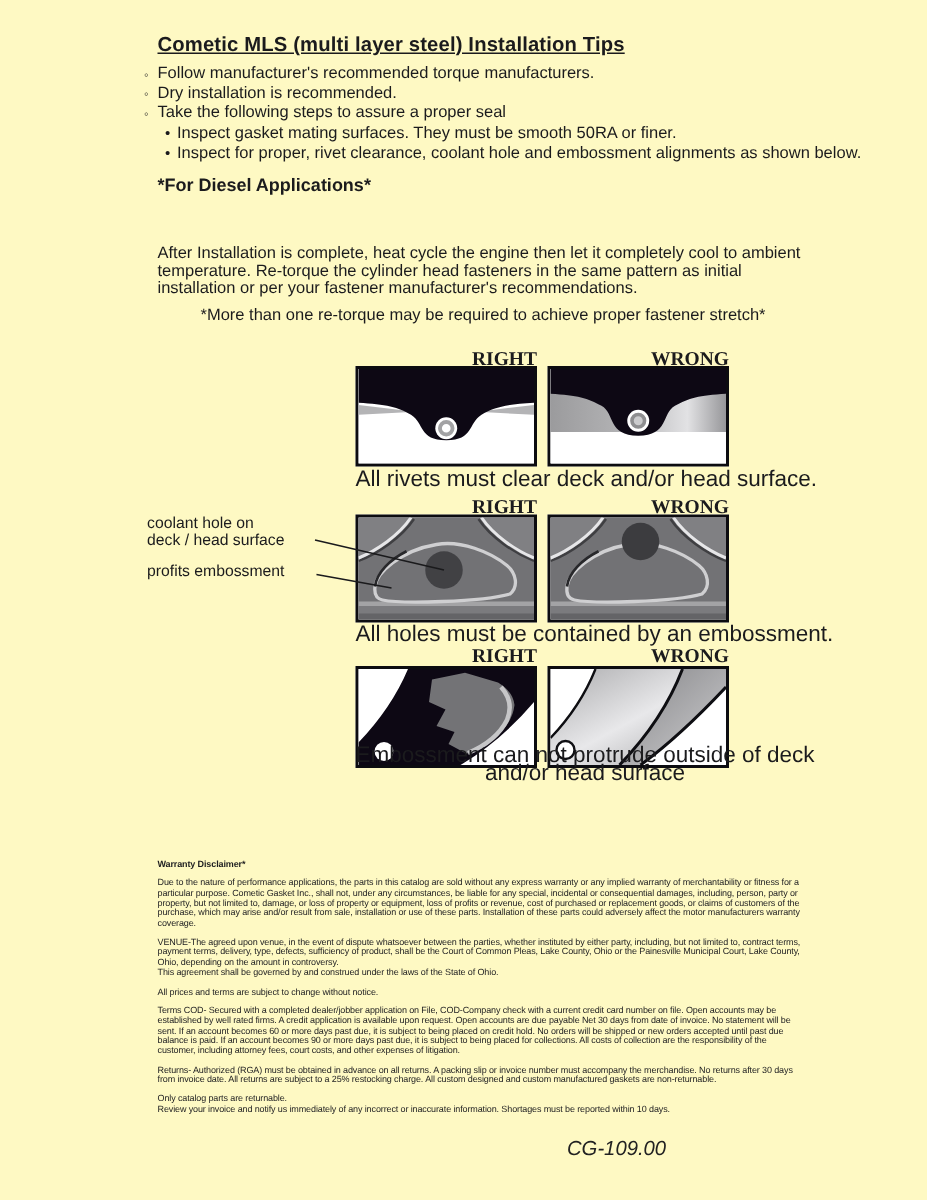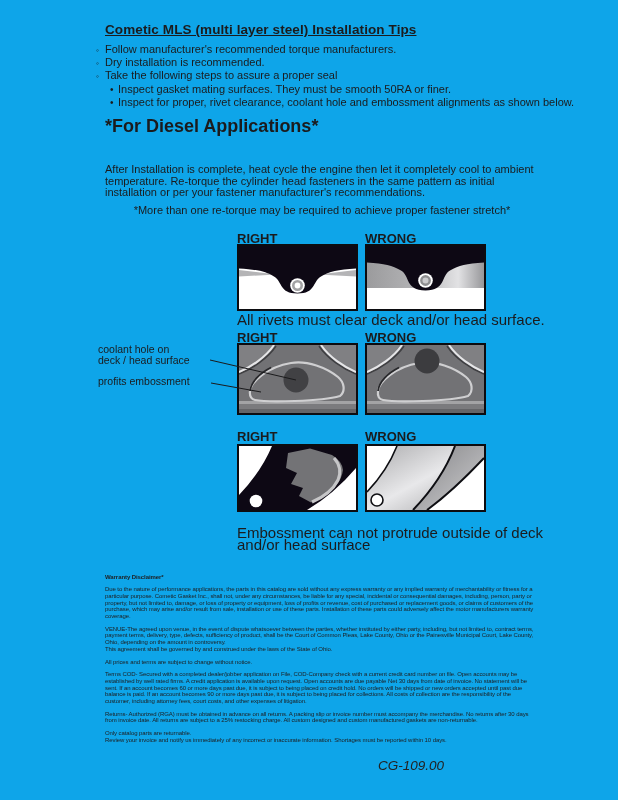--- a/index.html
+++ b/index.html
@@ -1,41 +1,41 @@
 <!DOCTYPE html>
 <html><head>
 <meta charset="utf-8">
 <style>
   html,body { margin:0; padding:0; background:#ffffff; }
   .page {
-    position:relative; width:618px; height:800px; background:#0ea5e9;
+    position:relative; width:618px; height:800px; background:#fef9c3;
     font-family:"Liberation Sans", sans-serif; color:#1b1b1d; overflow:hidden;
   }
   .title {
     position:absolute; left:105px; top:22px;
     font-size:13.5px; font-weight:bold; text-decoration:underline; letter-spacing:0.1px;
   }
   .bullets { position:absolute; left:96px; top:43px; font-size:11px; line-height:13.2px; }
   .b-line { display:flex; white-space:nowrap; }
   .b-sub { margin-left:14px; }
   .mk  { display:inline-block; width:9px; font-size:8.5px; transform:translateY(0.5px); }
   .mk2 { display:inline-block; width:8px; font-size:10px; }
-  .diesel-heading { position:absolute; left:105px; top:116px; font-size:18px; font-weight:bold; }
+  .diesel-heading { position:absolute; left:105px; top:116px; font-size:12px; font-weight:bold; }
   .para { position:absolute; left:105px; width:434px; font-size:11px; line-height:11.6px; }
   .p1 { top:133px; } .p2 { top:164px; } .p3 { top:205px;text-align:center; }
 
-  .dg-header { position:absolute; width:121px; text-align:left; font-weight:bold; font-size:13px; }
+  .dg-header { position:absolute; width:121px; text-align:right; font-weight:bold; font-size:13px;font-family:Liberation Serif, serif; }
   .hx1 { left:237px; } .hx2 { left:365px; }
   .hr1 { top:231px; } .hr2 { top:330px; } .hr3 { top:429px; }
   .panel { position:absolute; border:2px solid #0c0c10; background:#ffffff; line-height:0; }
   .px1 { left:237px; } .px2 { left:365px; }
   .pr1 { top:244px; } .pr2 { top:343px; } .pr3 { top:444px; }
   .panel svg { display:block; }
   .caption { position:absolute; left:237px; font-size:15px; line-height:11.5px; }
-  .c1 { top:314px; } .c2 { top:417px; } .c3 { top:527px; }
+  .c1 { top:314px; } .c2 { top:417px; } .c3 { top:498px;text-align:center; }
   .dg-label { position:absolute; left:98px; width:112px; text-align:left; font-size:10.5px; line-height:10.8px; }
   .lab1 { top:344px; } .lab2 { top:376px; }
   .leader { position:absolute; left:205px; top:352px; z-index:5; pointer-events:none; }
 
   .disclaimer {
     position:absolute; left:105px; top:574px; width:432px;
     font-size:6px; line-height:6.7px; letter-spacing:-0.08px; color:#1e1e20;
   }
   .disclaimer .d-head { font-weight:bold; margin:0 0 5.5px 0; }
   .disclaimer p { margin:0 0 6px 0; }
@@ -150,20 +150,21 @@
       <path d="M37,1 C29,13 13,24 0,29" stroke="#3f3f42" stroke-width="1.6" fill="none"></path>
       <path d="M35,0 C27,12 12,22 0,27" stroke="#e6e6e8" stroke-width="2" fill="none"></path>
       <path d="M117,0 L81,0 C89,12 104,23 117,28 Z" fill="#808083"></path>
       <path d="M80,1 C88,13 104,24 117,29" stroke="#3f3f42" stroke-width="1.6" fill="none"></path>
       <path d="M82,0 C90,12 105,22 117,27" stroke="#e6e6e8" stroke-width="2" fill="none"></path>
       <path d="M11,46 C12,37 28,22 52,18 C68,15 88,23 99,32 C105,37 107,46 101,51 C82,56.5 28,57.5 16,55 C11.5,54 10.5,50 11,46 Z" fill="none" stroke="#cfcfd1" stroke-width="2.2"></path>
       <path d="M11,46 C12,37 21,28 32,22.5" fill="none" stroke="#28282b" stroke-width="1.8"></path>
       <circle cx="60" cy="16" r="12.5" fill="#3c3c3f"></circle>
     </svg>
   </div>
+  <div class="caption c2">All holes must be contained by an embossment.</div>
 
   <div class="dg-header hx1 hr3">RIGHT</div>
   <div class="dg-header hx2 hr3">WRONG</div>
 
   <div class="panel px1 pr3">
     <svg width="117" height="64" viewBox="0 0 117 64">
       <rect width="117" height="64" fill="#ffffff"></rect>
       <path d="M33,0 L117,0 L117,22 Q95,48 68,64 L0,64 L0,49 Q22,26 33,0 Z" fill="#0d0814"></path>
       <path d="M49,7 L71,2.5 L93,9 Q103,15 104,24 Q103,33 96,41 Q86,51 72,56.5 L60,50 L64,42 L52,38 L58,27 L47,22 Z" fill="#737376"></path>
       <path d="M95,12 Q104,22 99,34 Q92,48 73,56" stroke="#c6c6c8" stroke-width="3" fill="none"></path>

